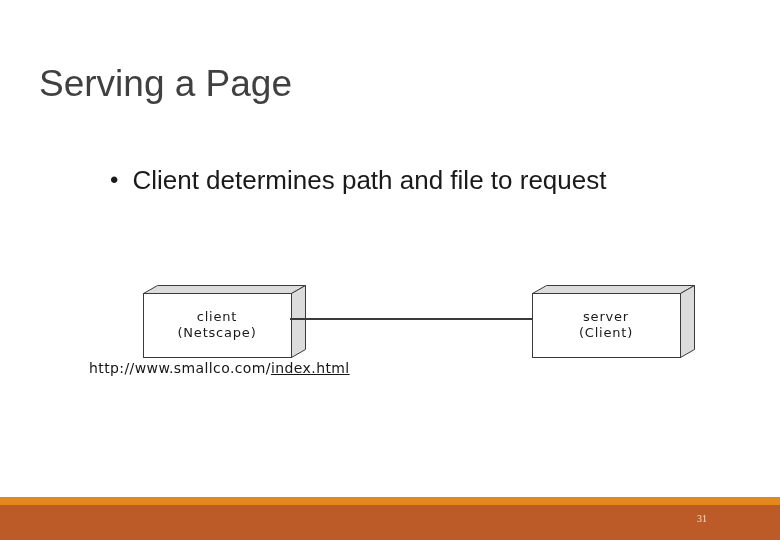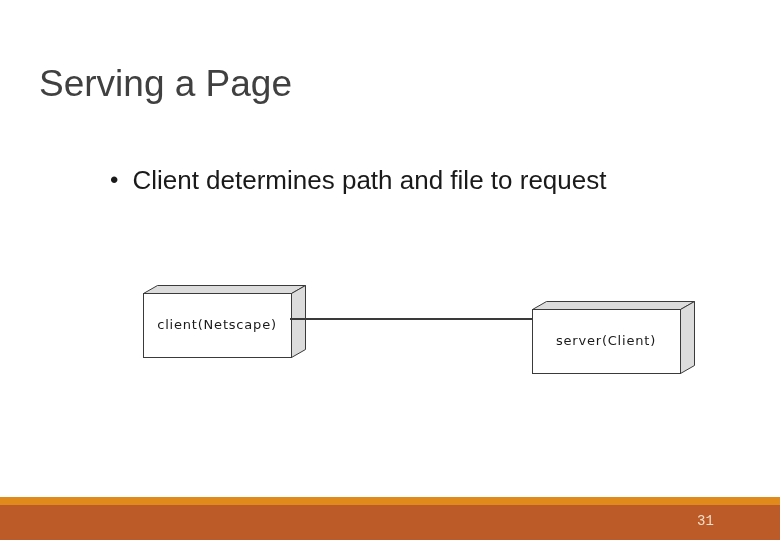--- a/index.html
+++ b/index.html
@@ -48,20 +48,21 @@
   .node svg { position: absolute; left: 0; top: 0; display: block; }
   .face-top, .face-side { fill: #dcdcdc; stroke: #3a3a3a; stroke-width: 1; }
   .face-front { fill: #ffffff; stroke: #3a3a3a; stroke-width: 1; }
   .node-label {
     position: absolute;
     left: 0;
     top: 8px;
     width: 148px;
     height: 64px;
     display: flex;
+    flex-direction: column;
     align-items: center;
     justify-content: center;
     font-family: "DejaVu Sans", sans-serif;
     font-size: 13px;
     line-height: 16px;
     letter-spacing: 0.8px;
     color: #1a1a1a;
     text-align: center;
   }
   .connector-line {
@@ -97,23 +98,23 @@
     left: 0;
     top: 505px;
     width: 780px;
     height: 35px;
     background: #bd5b28;
   }
   .page-number {
     position: absolute;
     left: 697px;
     top: 513px;
-    font-size: 14px;
+    font-size: 10px;
     color: #efe0c9;
-    font-family: Liberation Mono, monospace;
+    font-family: Liberation Serif, serif;
   }
 </style>
 </head>
 <body>
 
 <div class="slide">
 
   <div class="slide-title">Serving a Page</div>
 
   <div class="bullet-row">
@@ -130,32 +131,35 @@
         <rect class="face-front" x="0.5" y="8.5" width="148" height="64"></rect>
       </svg>
       <div class="node-label">
         <div>client</div>
         <div>(Netscape)</div>
       </div>
     </div>
 
     <div class="connector-line"></div>
 
-    <div class="node" style="left:532px; top:301px;">
+    <div class="node" style="left:532px; top:285px;">
       <svg width="163" height="73" viewBox="0 0 163 73">
         <polygon class="face-top" points="0.5,8.5 14.5,0.5 162.5,0.5 148.5,8.5"></polygon>
         <polygon class="face-side" points="148.5,8.5 162.5,0.5 162.5,64.5 148.5,72.5"></polygon>
         <rect class="face-front" x="0.5" y="8.5" width="148" height="64"></rect>
       </svg>
       <div class="node-label">
         <div>server</div>
         <div>(Client)</div>
       </div>
     </div>
 
+    <div class="url-line">
+      <span>http://www.smallco.com/</span><span class="url-file">index.html</span>
+    </div>
 
   </div>
 
   <div class="footer-accent-strip"></div>
   <div class="footer-bar"></div>
   <div class="page-number">31</div>
 
 </div>
 
 </body></html>

